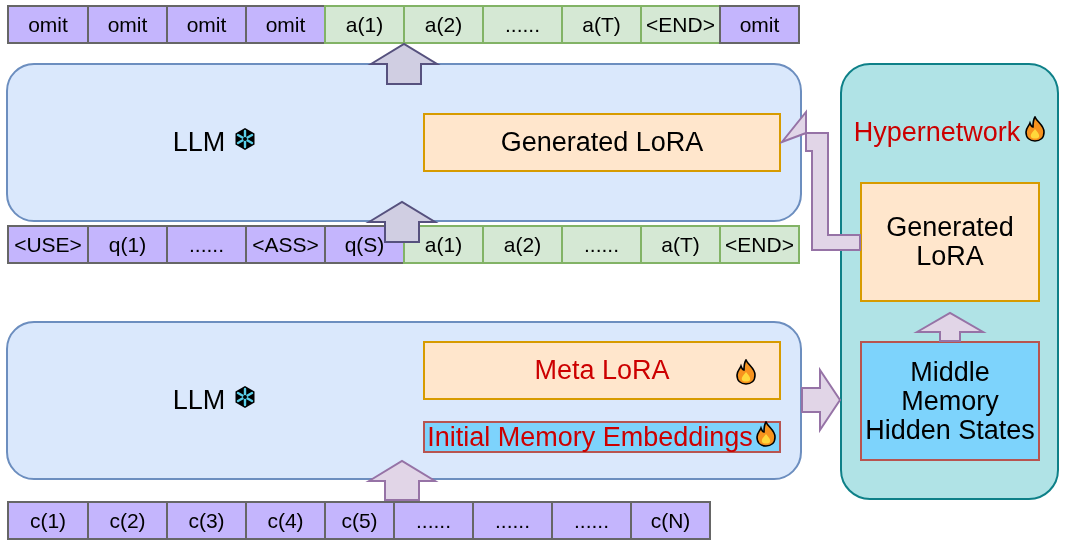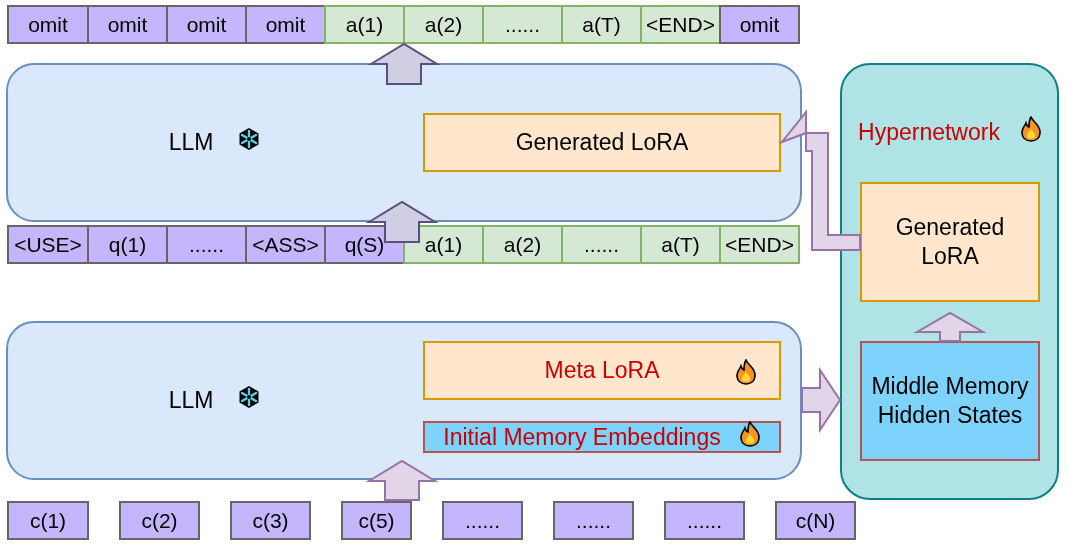--- a/index.html
+++ b/index.html
@@ -8,21 +8,21 @@
   .abs { position:absolute; box-sizing:border-box; }
   .row { position:absolute; display:flex; height:39px; }
   .cell { box-sizing:border-box; height:39px; display:flex; align-items:center; justify-content:center;
           font-size:21px; border:2px solid #666; background:#c4b5fd; margin-left:-2px; white-space:nowrap; }
   .cell.green { background:#d5e8d4; border-color:#82b366; }
   .cell.first { margin-left:0; }
   .llm-box { background:#dae8fc; border:2px solid #6c8ebf; border-radius:28px; }
   .orange-box { background:#ffe6cc; border:2px solid #d79b00; display:flex; align-items:center; justify-content:center; }
   .red-box { background:#7dd3fc; border:2px solid #b85450; display:flex; align-items:center; justify-content:center; }
   .hyper-box { background:#b0e3e6; border:2px solid #0e8088; border-radius:30px; }
-  .txt { font-size:23px;gap:16px; }
+  .txt { font-size:27px; }
   .red-txt { color:#cc0000; }
   .center { display:flex; align-items:center; justify-content:center; text-align:center; }
   svg.overlay { position:absolute; left:0; top:0; width:1067px; height:548px; pointer-events:none; }
   .emoji { display:inline-block; vertical-align:middle; }
 </style>
 </head>
 <body>
 
 <div class="row" style="left:7px; top:5px;">
   <div class="cell first" style="width:82px">omit</div>
@@ -96,24 +96,25 @@
 <div class="abs red-box txt red-txt" style="left:423px; top:421px; width:358px; height:32px;">
   <span>Initial Memory Embeddings</span>
   <span class="emoji" style="margin-left:2px;">
     <svg width="22" height="26" viewBox="0 0 22 26">
       <path d="M11 1 C13 6 20 9 20 16 C20 22 16 25 11 25 C6 25 2 22 2 16 C2 12 5 10 6 7 C7 10 8 11 9 11 C9 7 9 4 11 1 Z" fill="#f7931e" stroke="#000" stroke-width="1.6"></path>
       <path d="M11 13 C13 16 16 18 15 21 C14 23 8 23 7 21 C6 18 9 16 11 13 Z" fill="#ffd83b"></path>
     </svg>
   </span>
 </div>
 
-<div class="row" style="left:7px; top:501px;gap:32px;">
+<div class="row" style="left:7px; top:501px;">
   <div class="cell first" style="width:82px">c(1)</div>
   <div class="cell" style="width:81px">c(2)</div>
   <div class="cell" style="width:81px">c(3)</div>
+  <div class="cell" style="width:81px">c(4)</div>
   <div class="cell" style="width:71px">c(5)</div>
   <div class="cell" style="width:81px">......</div>
   <div class="cell" style="width:81px">......</div>
   <div class="cell" style="width:81px">......</div>
   <div class="cell" style="width:81px">c(N)</div>
 </div>
 
 <div class="abs hyper-box" style="left:840px; top:63px; width:219px; height:437px;"></div>
 <div class="abs center txt red-txt" style="left:850px; top:116px; width:200px; height:32px;">
   <span>Hypernetwork</span>

